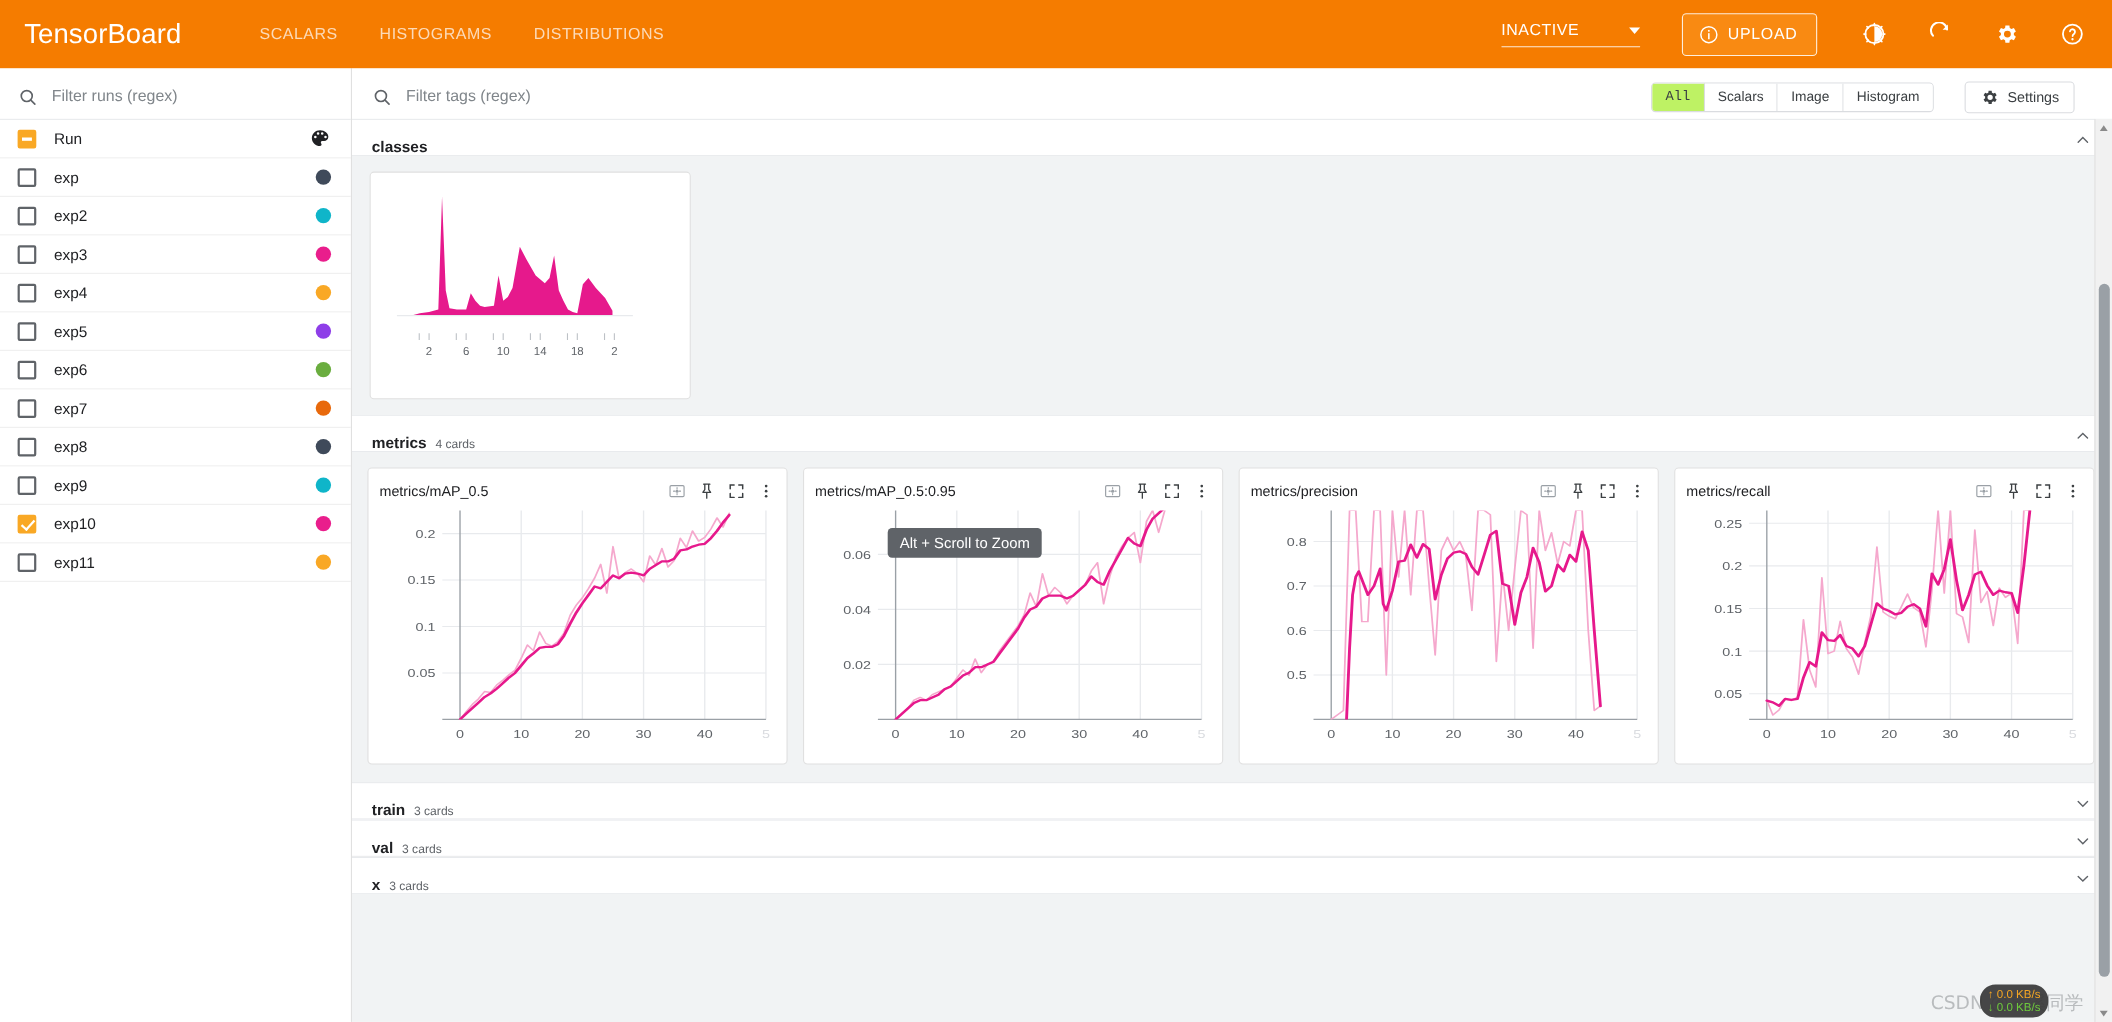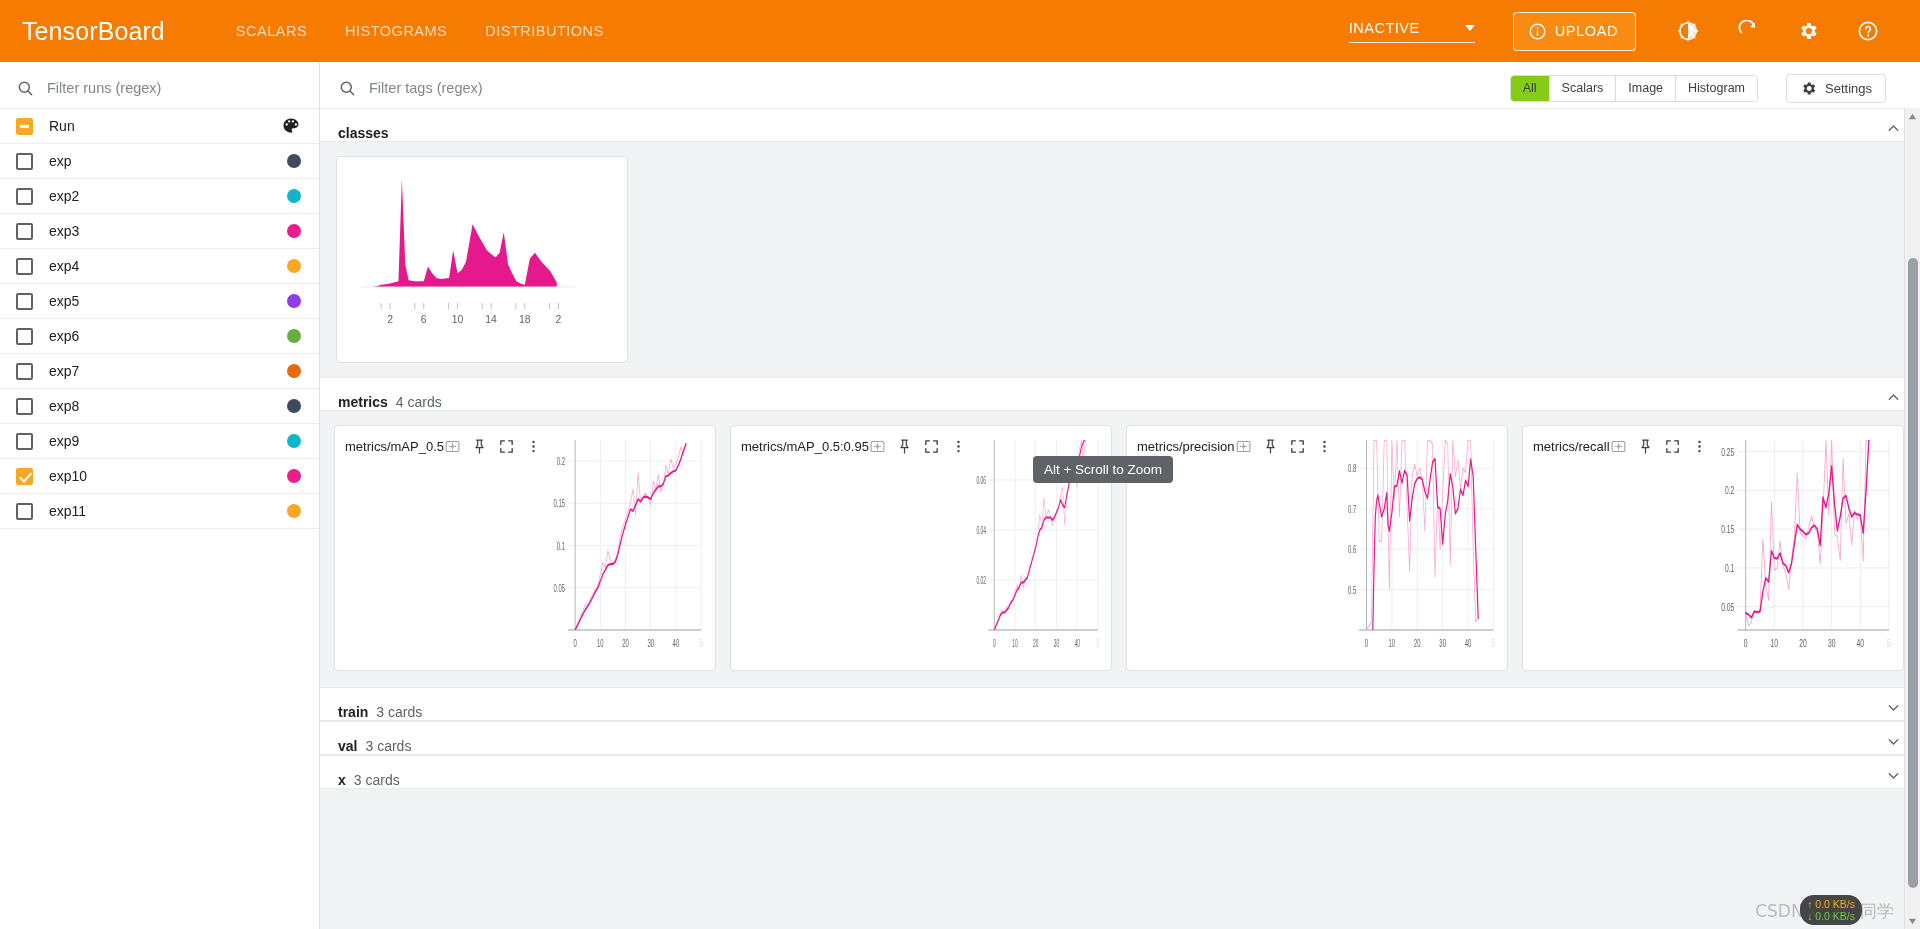--- a/index.html
+++ b/index.html
@@ -25,21 +25,21 @@
     color: rgba(255,255,255,.72); font-size: 14.5px; letter-spacing: .5px;
     cursor: pointer; position: relative; white-space: nowrap;
   }
   .navtab.active { color: #fff; }
   .navtab.active::after {
     content: ""; position: absolute; left: 0; right: 0; bottom: 0;
     height: 3px; background: #fff;
   }
   .topbar-right {
     margin-left: auto; display: flex; align-items: center;
-    gap: 16px; padding-right: 30px;
+    gap: 16px; padding-right: 14px;
   }
   .inactive-select {
     display: flex; align-items: center; justify-content: space-between;
     width: 126px; color: #fff; font-size: 14.5px; letter-spacing: .5px;
     border-bottom: 1px solid rgba(255,255,255,.85);
     padding-bottom: 6px; margin-right: 22px; cursor: pointer;
   }
   .caret-down {
     width: 0; height: 0; border-left: 5px solid transparent;
     border-right: 5px solid transparent; border-top: 6px solid #fff;
@@ -104,44 +104,44 @@
   .seg {
     display: flex; border: 1px solid #dadce0; border-radius: 4px;
     overflow: hidden; height: 27px; margin-right: 16px;
   }
   .seg div {
     display: flex; align-items: center; padding: 0 12px;
     font-size: 12.5px; color: #3c4043; border-right: 1px solid #dadce0;
     cursor: pointer; background: #fff;
   }
   .seg div:last-child { border-right: none; }
-  .seg div.on { background: #84cc16; }
+  .seg div.on { background: #bef264; font-family: Liberation Mono, monospace; }
   .settings-btn {
     display: flex; align-items: center; gap: 8px; height: 29px;
     border: 1px solid #dadce0; border-radius: 4px; background: #fff;
     padding: 0 13px; font-size: 13px; color: #3c4043; cursor: pointer;
     margin-right: 18px;
   }
 
   .scrollarea { flex: 1; overflow: hidden; position: relative; background: #f1f3f4; }
 
   .sect-head {
     display: flex; align-items: flex-end; background: #fff;
     border-top: 1px solid #e8eaed; border-bottom: 1px solid #e8eaed;
     height: 34px; padding: 0 18px; cursor: pointer;
   }
   .sect-title { font-size: 14px; color: #202124; font-weight: bold; }
-  .sect-count { font-size: 14px; color: #5f6368; margin-left: 8px; }
+  .sect-count { font-size: 11px; color: #5f6368; margin-left: 8px; }
   .chev { margin-left: auto; color: #5f6368; }
 
   .cardgrid { display: flex; gap: 14px; padding: 14px 16px 16px 14px; background: #f1f3f4; }
   .card {
     background: #fff; border: 1px solid #e0e0e0; border-radius: 4px;
     flex: 1 1 0; min-width: 0; padding: 8px 10px 6px 10px;
-    display: flex; flex-direction: row;
+    display: flex; flex-direction: column;
   }
   .card-head { display: flex; align-items: center; height: 24px; }
   .card-title {
     font-size: 13px; color: #202124; white-space: nowrap;
     overflow: hidden; text-overflow: ellipsis;
   }
   .card-tools { margin-left: auto; display: flex; align-items: center; gap: 10px; }
   .tool { cursor: pointer; display: flex; align-items: center; justify-content: center; }
   .plot { position: relative; }
   .plot svg { display: block; width: 100%; height: 100%; }

